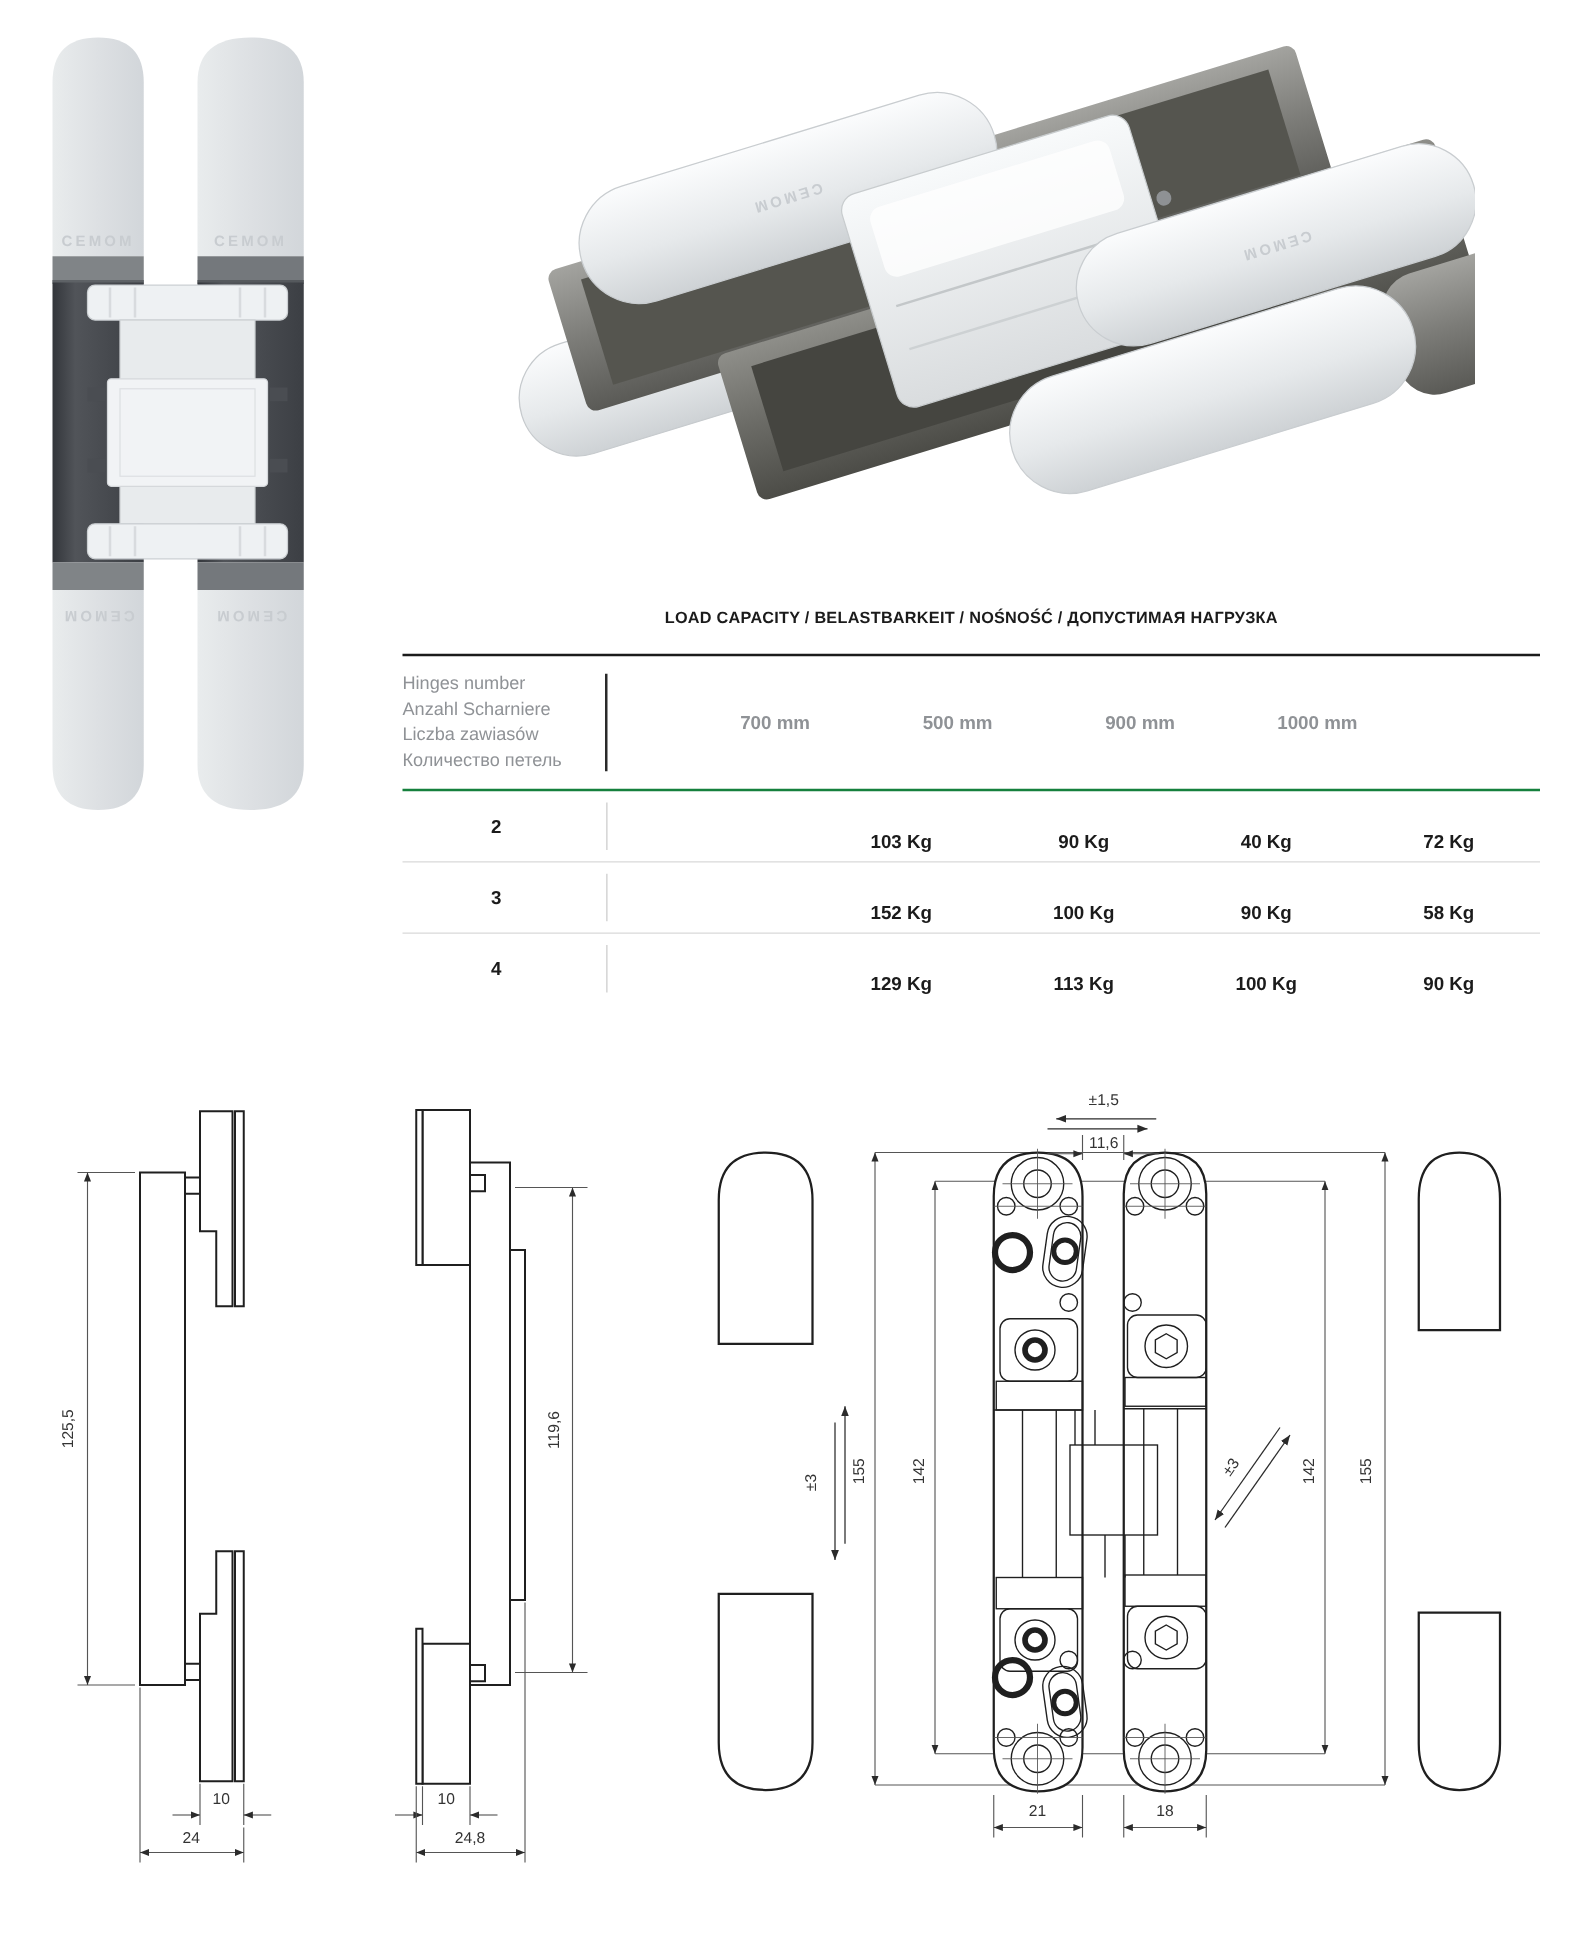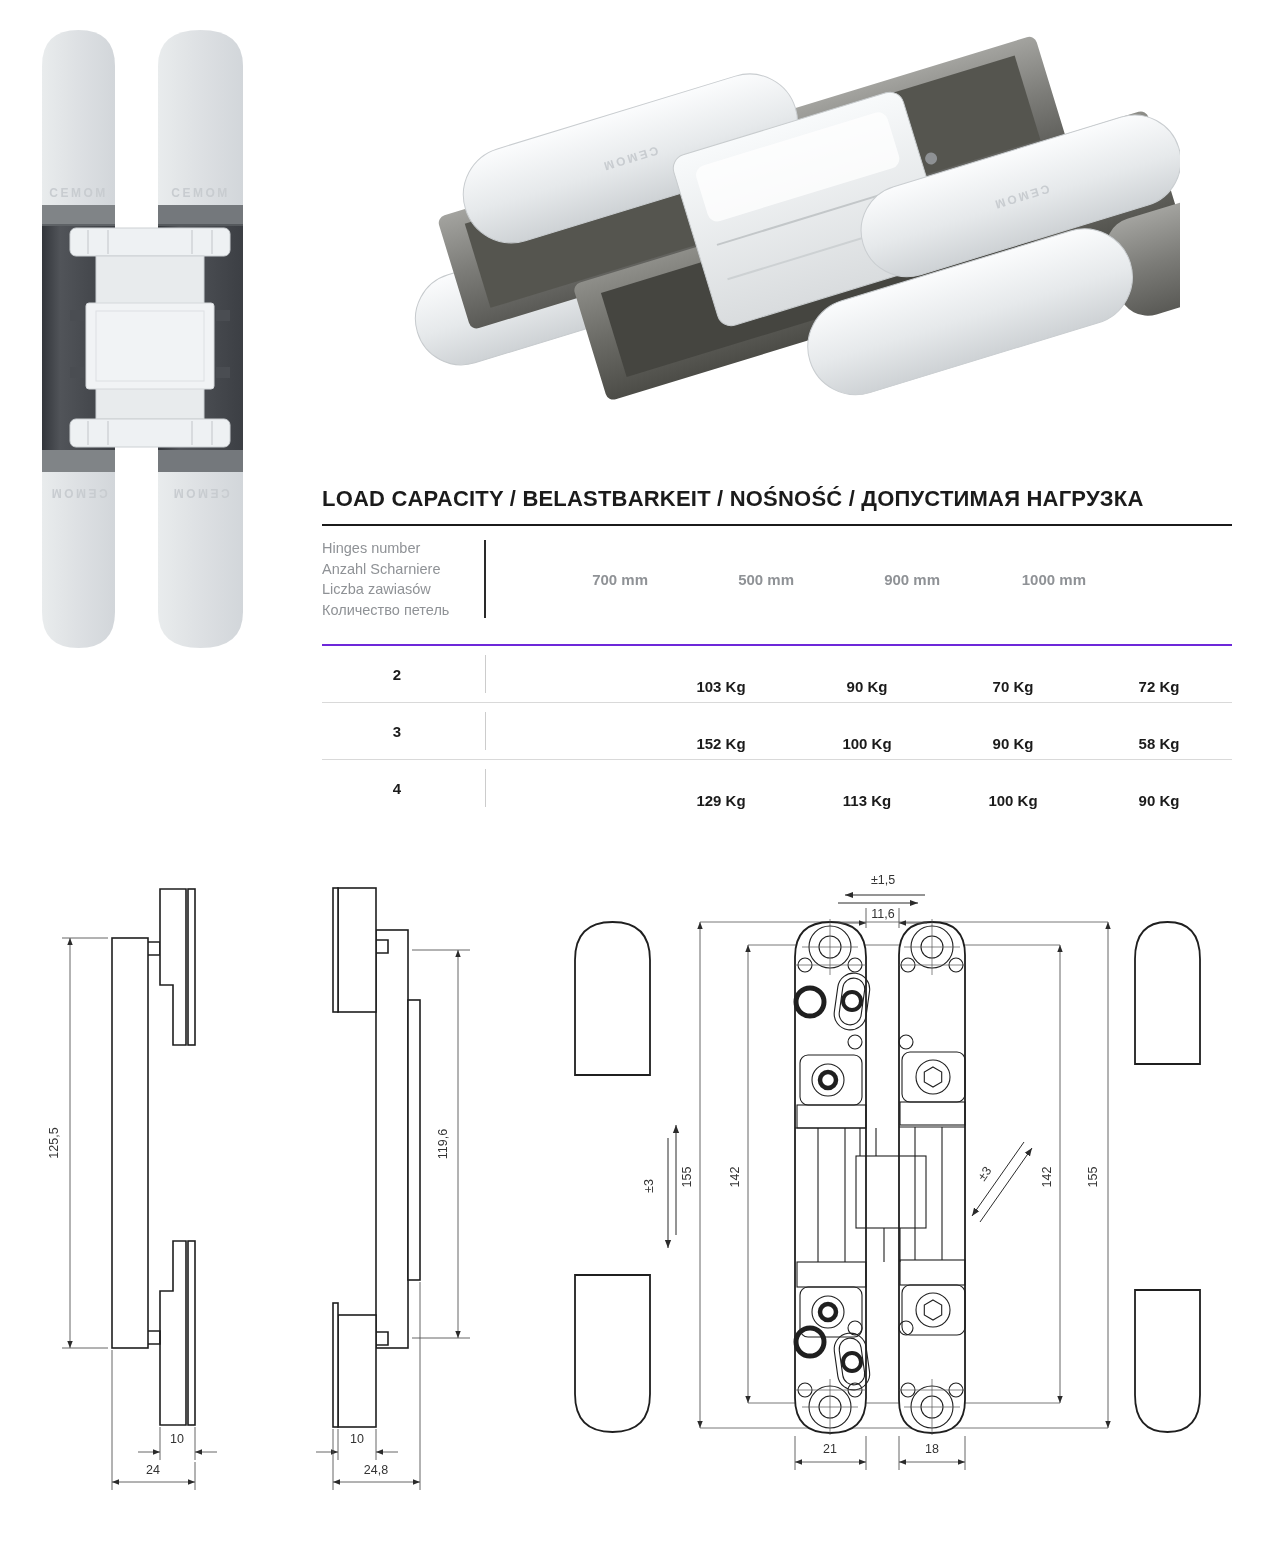--- a/index.html
+++ b/index.html
@@ -5,25 +5,25 @@
   html,body{margin:0;padding:0;}
   body{
     width:1263px;height:1555px;position:relative;background:#ffffff;
     font-family:"Liberation Sans", sans-serif;color:#1b1b1b;overflow:hidden;
   }
   .abs{position:absolute;}
 
   
   .load-section{left:322px;top:486px;width:910px;}
   .load-title{
-    font-size:22px;font-weight:bold;color:#1b1b1b;letter-spacing:.2px;
-    padding-bottom:12px;border-bottom:2px solid #1b1b1b;
+    font-size:13px;font-weight:bold;color:#1b1b1b;letter-spacing:.2px;
+    padding-bottom:22px;border-bottom:2px solid #1b1b1b;text-align:center;
   }
   .grid-row{display:grid;grid-template-columns:150px 26px 150px 146px 146px 146px 146px;align-items:center;}
-  .load-header{border-bottom:2px solid #6d28d9;padding:12px 0 24px 0;align-items:center;}
+  .load-header{border-bottom:2px solid #15803d;padding:12px 0 12px 0;align-items:center;}
   .hdr-lines{font-size:14.5px;line-height:1.42;color:#8f9296;}
   .hdr-divider{border-left:2px solid #2a2a2a;height:78px;justify-self:center;}
   .width-head{font-size:15px;font-weight:bold;color:#8f9296;text-align:right;}
   .load-row{height:56px;}
   .load-row + .load-row{border-top:1px solid #d9d9d9;}
   .row-hinges{font-size:15px;font-weight:bold;text-align:center;color:#1b1b1b;}
   .row-divider{border-left:1px solid #cccccc;height:38px;justify-self:center;}
   .row-load{font-size:15px;font-weight:bold;text-align:center;color:#1b1b1b;margin-top:24px;}
 
   svg text{font-family:"Liberation Sans", sans-serif;}
@@ -152,21 +152,21 @@
     <div class="width-head">900 mm</div>
     <div class="width-head">1000 mm</div>
   </div>
 
   <div class="grid-row load-row">
     <div class="row-hinges">2</div>
     <div class="row-divider"></div>
     <div></div>
     <div class="row-load">103 Kg</div>
     <div class="row-load">90 Kg</div>
-    <div class="row-load">70 Kg</div>
+    <div class="row-load">40 Kg</div>
     <div class="row-load">72 Kg</div>
   </div>
 
   <div class="grid-row load-row">
     <div class="row-hinges">3</div>
     <div class="row-divider"></div>
     <div></div>
     <div class="row-load">152 Kg</div>
     <div class="row-load">100 Kg</div>
     <div class="row-load">90 Kg</div>

